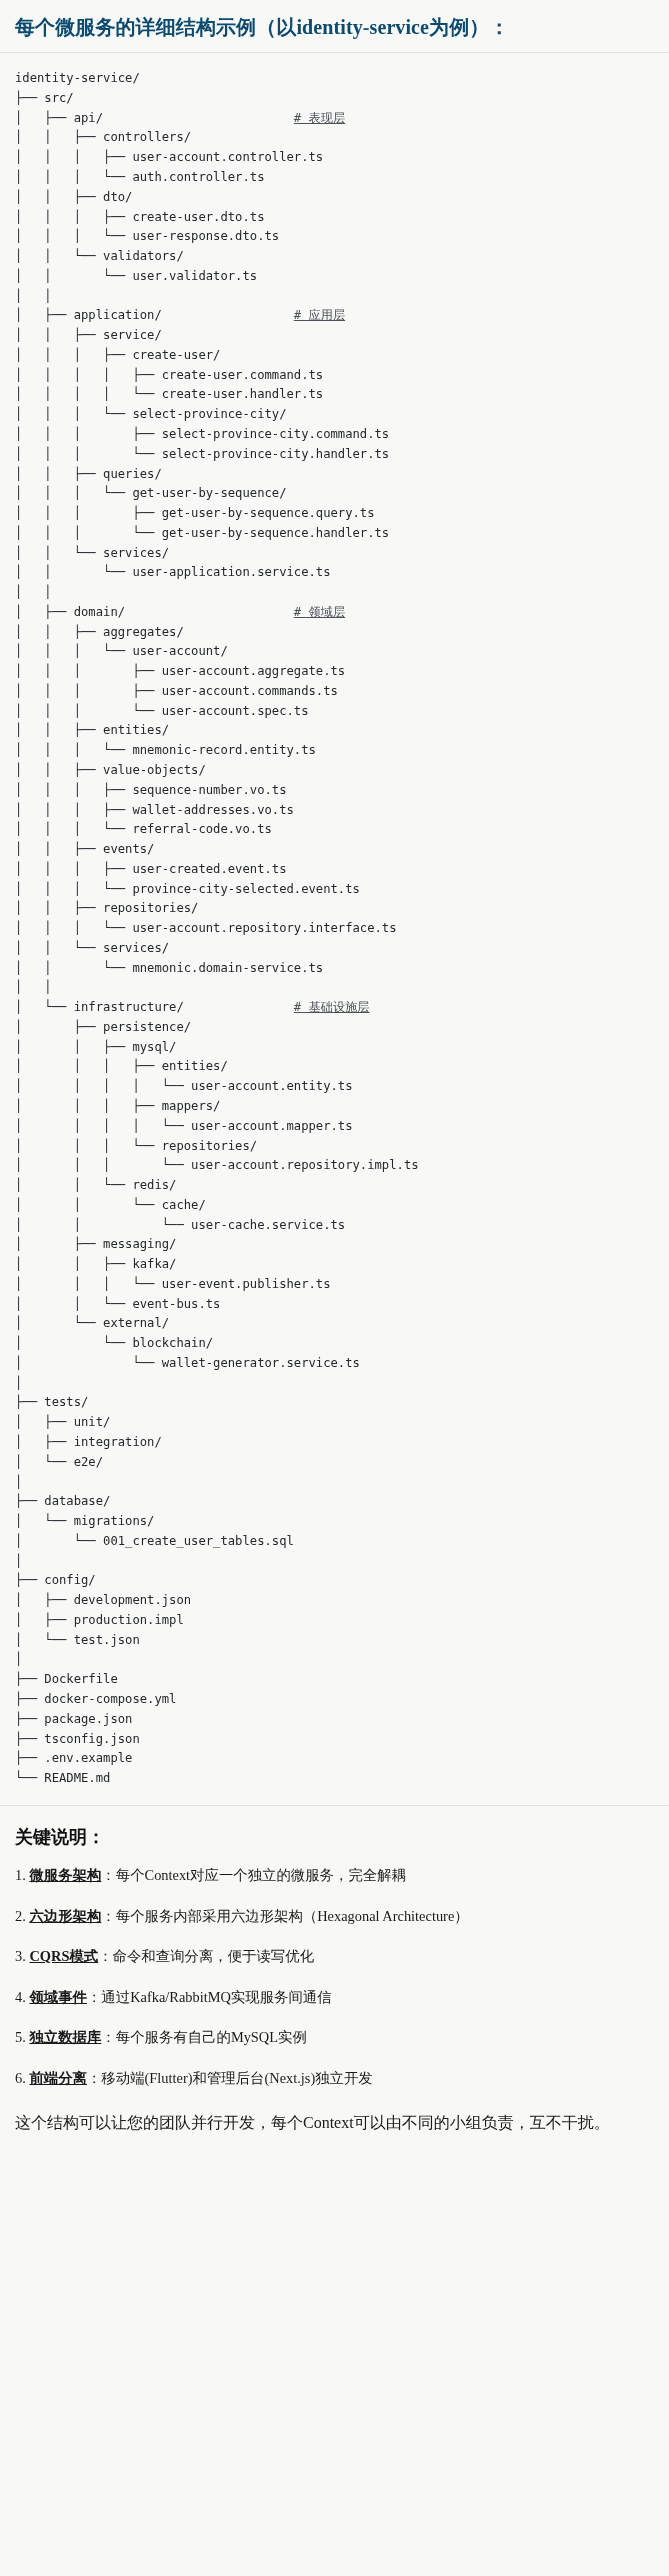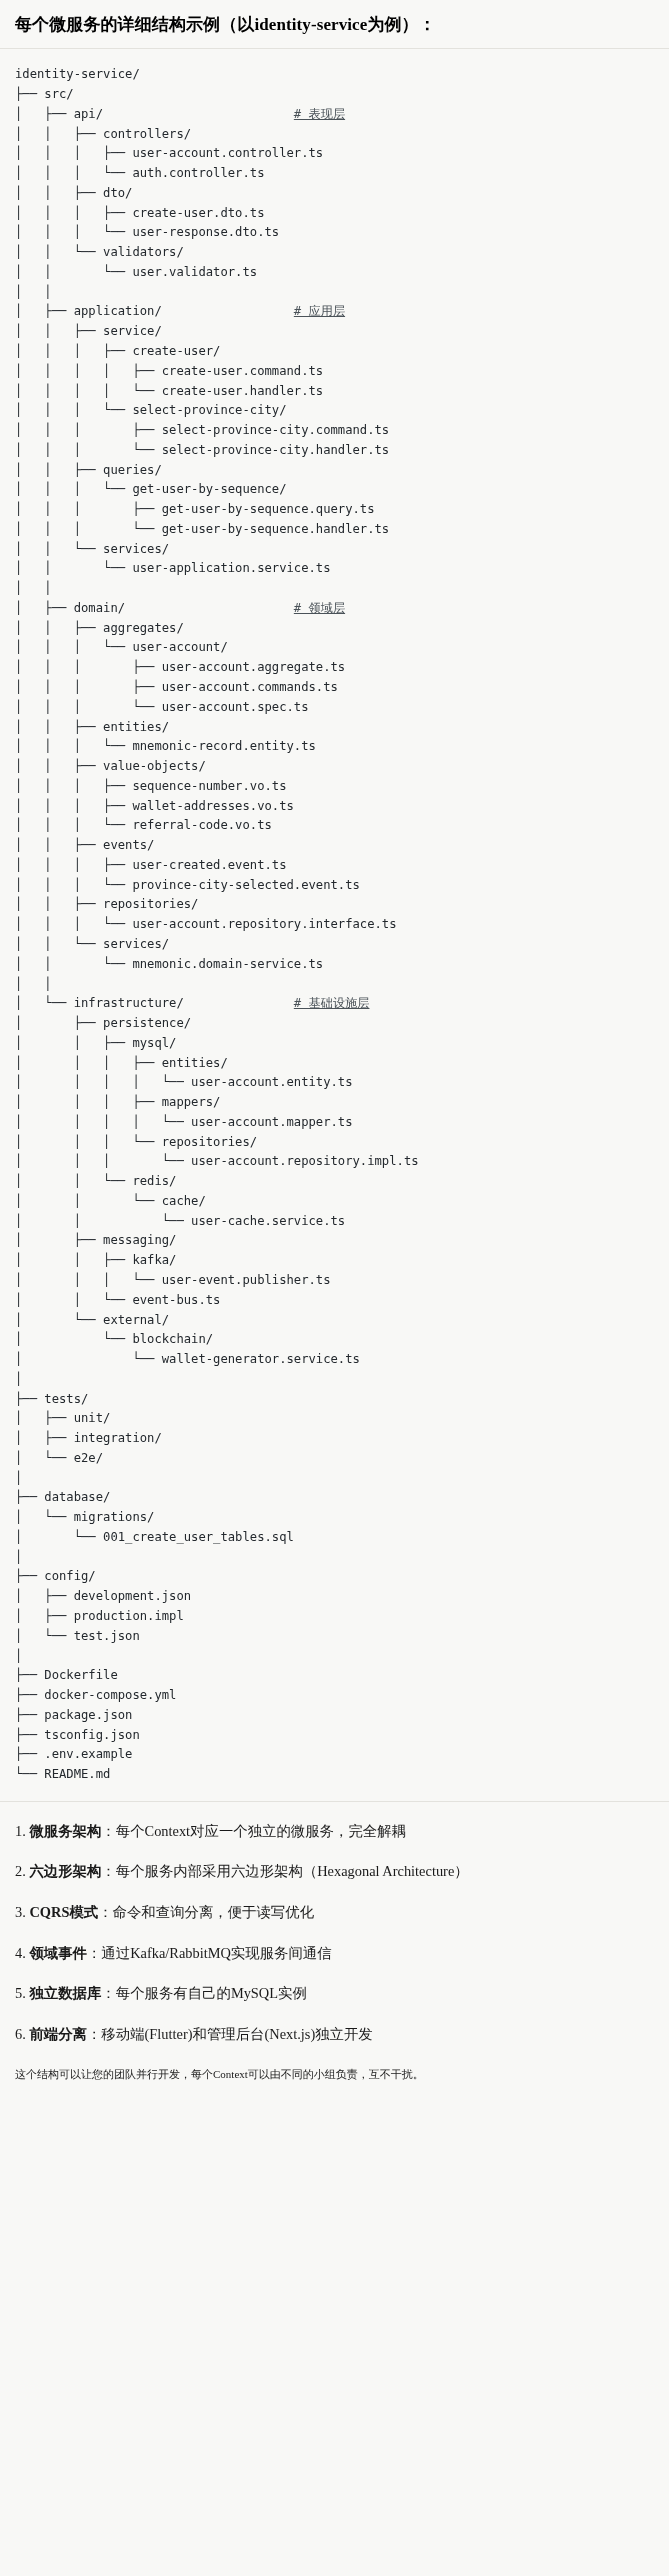--- a/index.html
+++ b/index.html
@@ -18,23 +18,23 @@
     box-sizing: border-box;
     background: #f8f8f6;
     padding: 0;
   }
   .title-block {
     padding: 13.8px 15px 12.5px 15px;
   }
   .doc-title {
     font-family: "Liberation Serif", serif;
     font-weight: bold;
-    font-size: 17px;
+    font-size: 20px;
     line-height: 1.3;
-    color: #000000;
+    color: #0c4a6e;
     margin: 0;
     letter-spacing: 0.1px;
   }
   .rule {
     height: 0.6px;
     width: 100%;
     background: #e3e2dd;
     border: 0;
     margin: 0;
   }
@@ -77,24 +77,25 @@
     line-height: 1.5;
     color: #1a1a1a;
     margin: 0 0 19px 0;
     counter-increment: noteitem;
   }
   ol.notes li::before {
     content: counter(noteitem) ". ";
   }
   ol.notes li .lbl {
     font-weight: bold;
+    text-decoration: underline;
   }
   .closing {
     font-family: "Liberation Serif", serif;
-    font-size: 11px;
+    font-size: 16px;
     line-height: 1.5;
     color: #1a1a1a;
     margin: 21px 0 0 0;
   }
 </style>
 </head>
 <body>
 
 <div class="page">
 
@@ -190,20 +191,21 @@
 <span>├── docker-compose.yml</span>
 <span>├── package.json</span>
 <span>├── tsconfig.json</span>
 <span>├── .env.example</span>
 <span>└── README.md</span></pre>
   </div>
 
   <hr class="rule">
 
   <div class="notes-block">
+    <h2 class="notes-title">关键说明：</h2>
     <ol class="notes" id="notes-list">
         <li><span class="lbl">微服务架构</span><span>：每个Context对应一个独立的微服务，完全解耦</span></li>
         <li><span class="lbl">六边形架构</span><span>：每个服务内部采用六边形架构（Hexagonal Architecture）</span></li>
         <li><span class="lbl">CQRS模式</span><span>：命令和查询分离，便于读写优化</span></li>
         <li><span class="lbl">领域事件</span><span>：通过Kafka/RabbitMQ实现服务间通信</span></li>
         <li><span class="lbl">独立数据库</span><span>：每个服务有自己的MySQL实例</span></li>
         <li><span class="lbl">前端分离</span><span>：移动端(Flutter)和管理后台(Next.js)独立开发</span></li>
       </ol>
     <p class="closing">这个结构可以让您的团队并行开发，每个Context可以由不同的小组负责，互不干扰。</p>
   </div>

